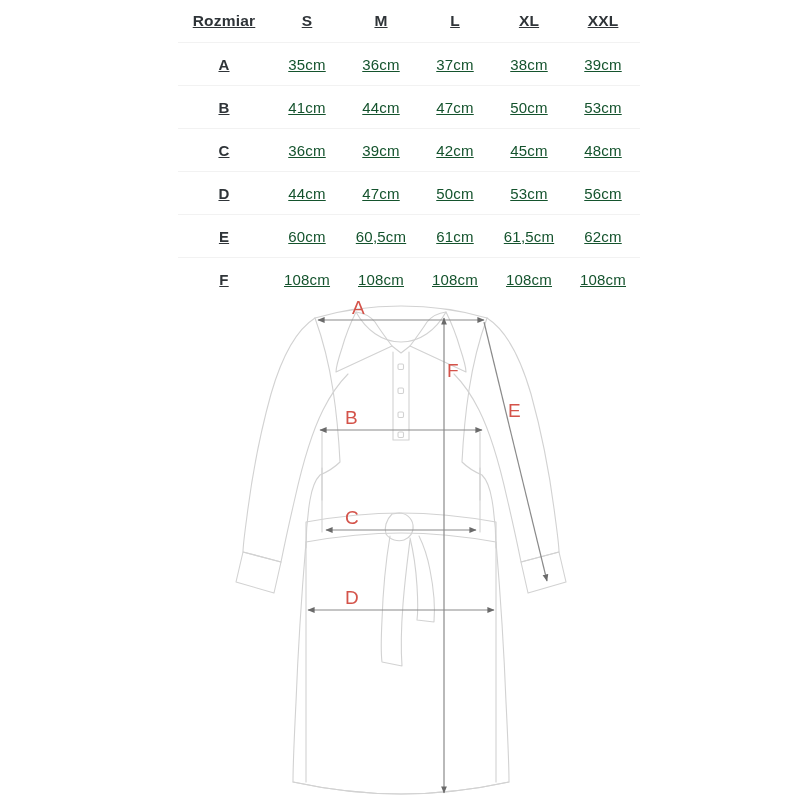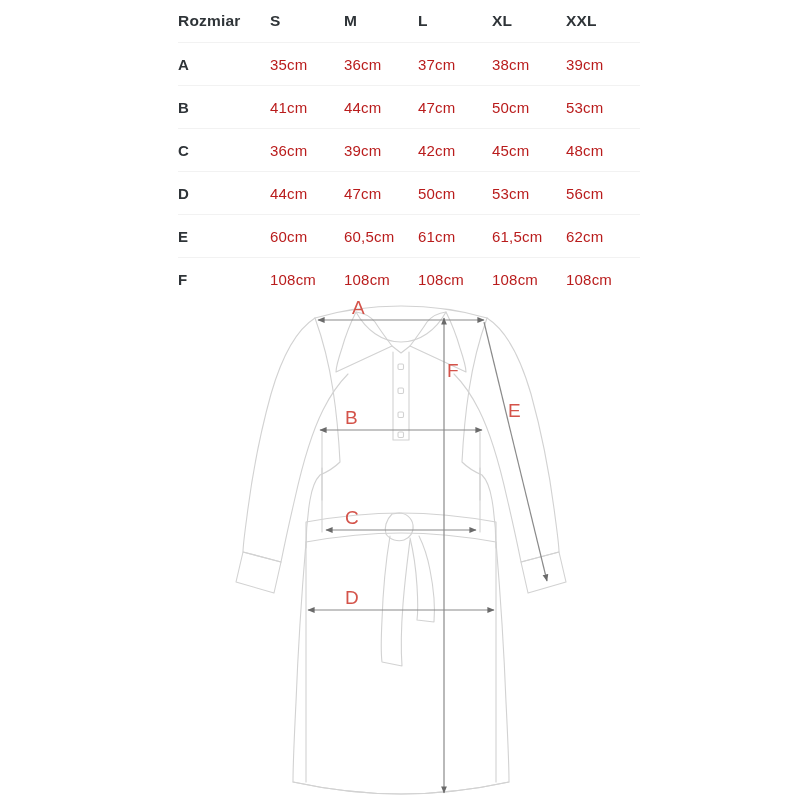--- a/index.html
+++ b/index.html
@@ -31,40 +31,41 @@
   table.size-table {
     width: 462px;
     border-collapse: collapse;
     table-layout: fixed;
   }
   table.size-table col.c-label { width: 92px; }
   table.size-table col.c-val   { width: 74px; }
 
   table.size-table th,
   table.size-table td {
-    text-align: left;
+    text-align: center;
     padding: 0;
     height: 42px;
     vertical-align: middle;
     border-bottom: 1px solid #f2f2f2;
     font-size: 15px;
     letter-spacing: 0.2px;
+    text-decoration: underline;
   }
   table.size-table thead th {
     color: #2f3438;
     font-weight: bold;
     font-size: 15.5px;
   }
   table.size-table tbody th {
     color: #2f3438;
     font-weight: bold;
     font-size: 15px;
   }
   table.size-table tbody td {
-    color: #b91c1c;
+    color: #14532d;
     font-weight: normal;
   }
   table.size-table tbody tr:last-child th,
   table.size-table tbody tr:last-child td {
     border-bottom: none;
   }
 
   
   .drawing {
     position: absolute;

